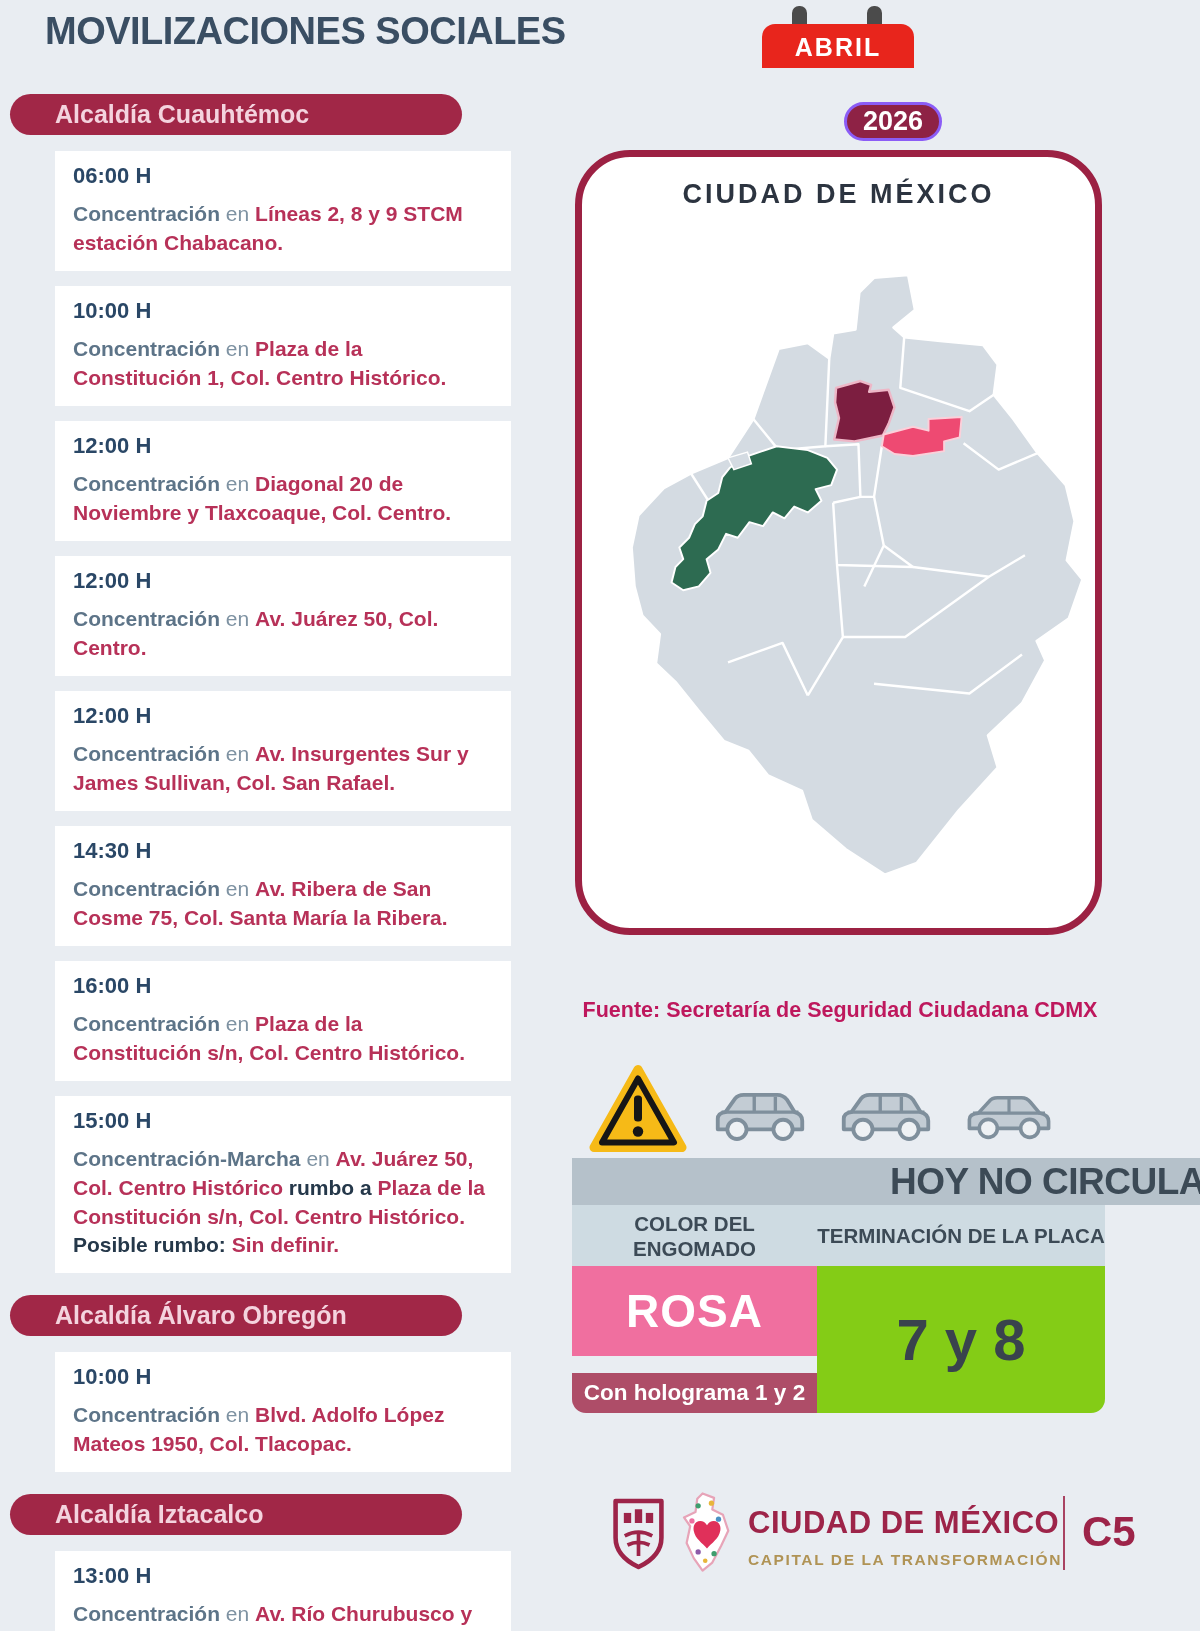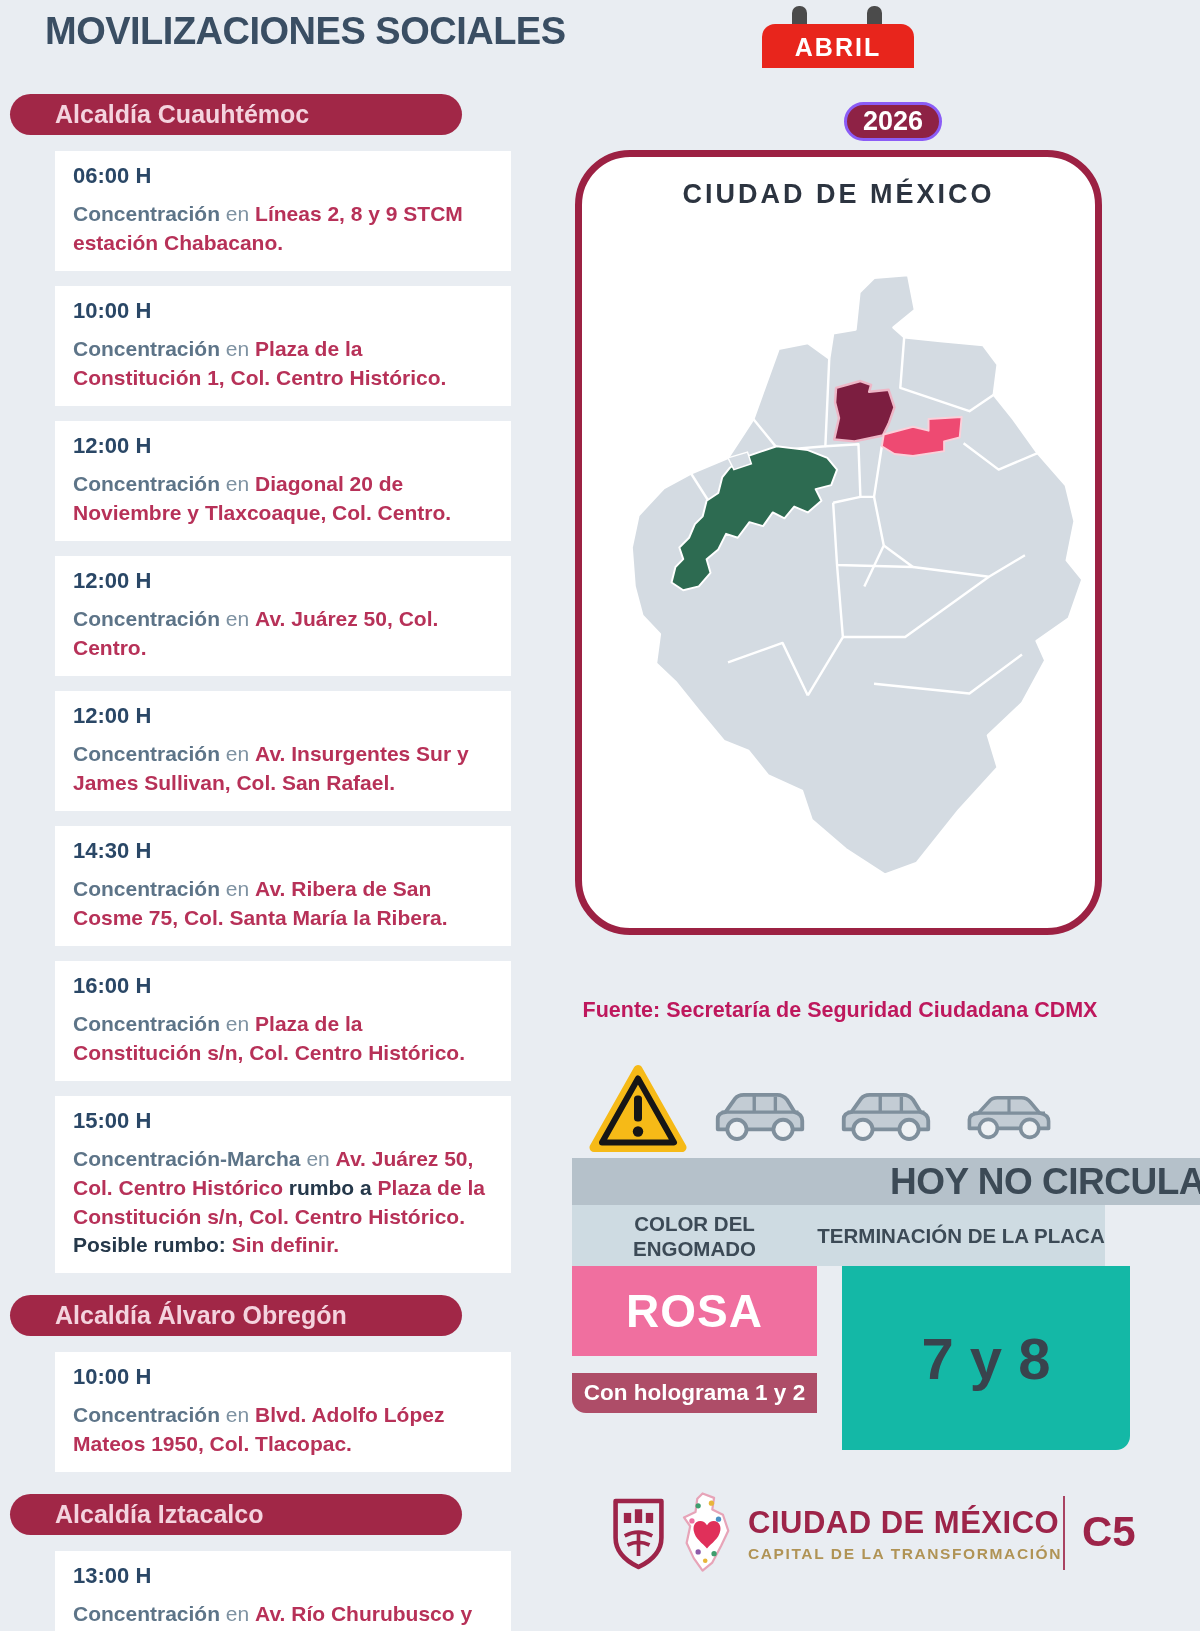--- a/index.html
+++ b/index.html
@@ -70,30 +70,30 @@
     display:flex;}
   .hnc-subheader .cell{display:flex;align-items:center;justify-content:center;text-align:center;
     font-size:20.5px;font-weight:bold;color:var(--banner-text);line-height:1.22;}
   .cell.c1{width:245px;} .cell.c2{width:288px;}
   .hnc-pink{position:absolute;left:572px;top:1266px;width:245px;height:90px;background:var(--pink-cell);
     display:flex;align-items:center;justify-content:center;color:#fff;font-size:46px;font-weight:bold;
     letter-spacing:1px;}
   .hnc-holo{position:absolute;left:572px;top:1373px;width:245px;height:40px;background:var(--holograma);
     border-radius:0 0 0 14px;display:flex;align-items:center;justify-content:center;color:#fff;
     font-size:22.5px;font-weight:bold;}
-  .hnc-placa{position:absolute;left:817px;top:1266px;width:288px;height:184px;background:#14b8a6;
+  .hnc-placa{position:absolute;left:817px;top:1266px;width:288px;height:147px;background:#84cc16;
     border-radius:0 0 14px 0;display:flex;align-items:center;justify-content:center;color:#39434d;
-    font-size:58px;font-weight:bold;margin-left:25px;}
+    font-size:58px;font-weight:bold;}
 
   
   .shield{position:absolute;left:611px;top:1497px;width:55px;height:74px;}
   .heart-logo{position:absolute;left:676px;top:1486px;width:62px;height:92px;}
   .brand-block{position:absolute;left:748px;top:1505px;width:300px;}
   .brand-name{font-size:31px;font-weight:bold;color:var(--maroon);letter-spacing:.5px;white-space:nowrap;}
-  .brand-tag{font-size:15.5px;font-weight:bold;color:var(--gold);letter-spacing:1.6px;margin-top:4px;white-space:nowrap;}
+  .brand-tag{font-size:15.5px;font-weight:bold;color:var(--gold);letter-spacing:1.6px;margin-top:10px;white-space:nowrap;}
   .brand-divider{position:absolute;left:1063px;top:1496px;width:2px;height:74px;background:var(--maroon);opacity:.85;}
   .c5{position:absolute;left:1082px;top:1508px;font-size:42px;font-weight:bold;color:var(--maroon);}
 </style>
 </head>
 <body>
 
 <div class="page">
 
   <h1 class="page-title">MOVILIZACIONES SOCIALES</h1>
 

